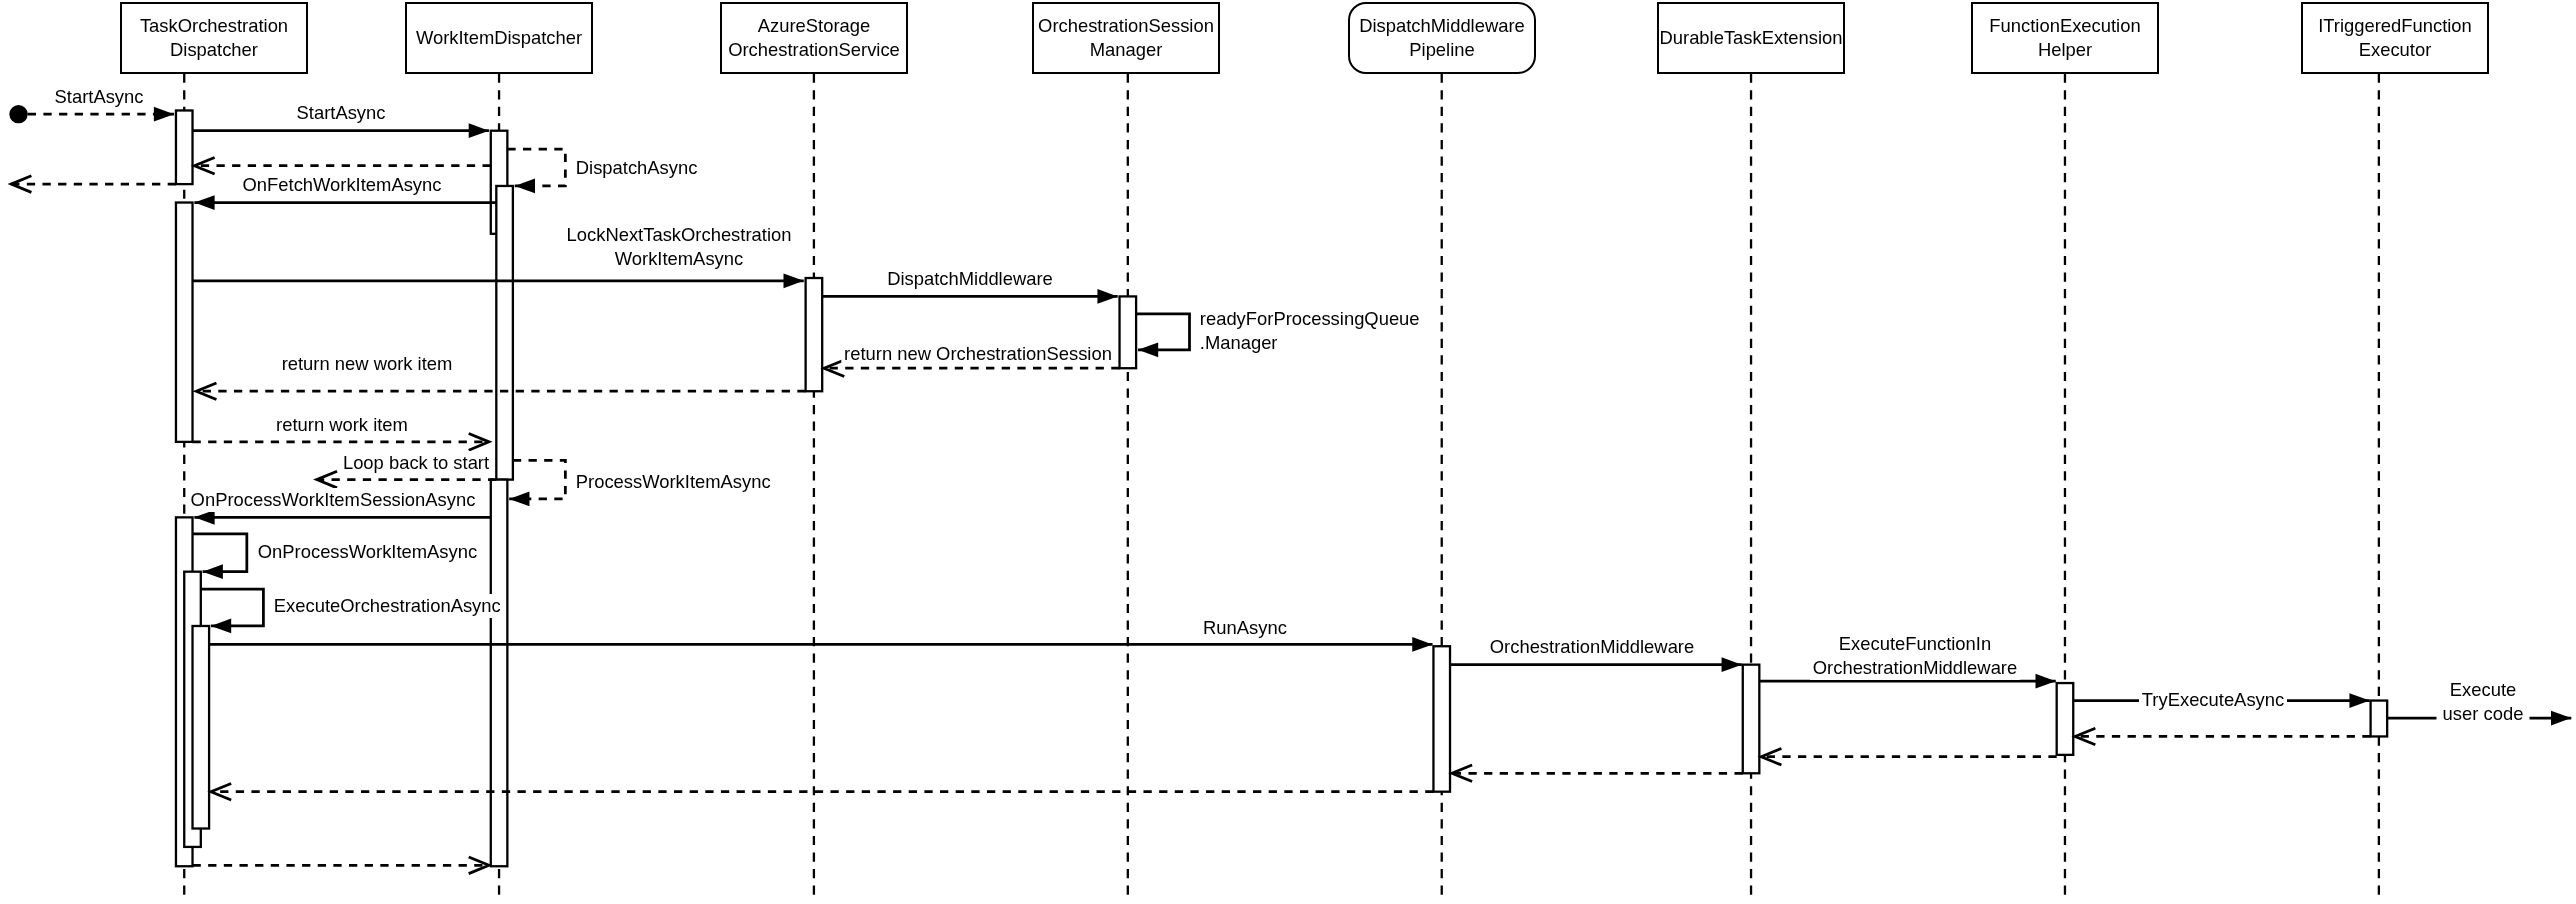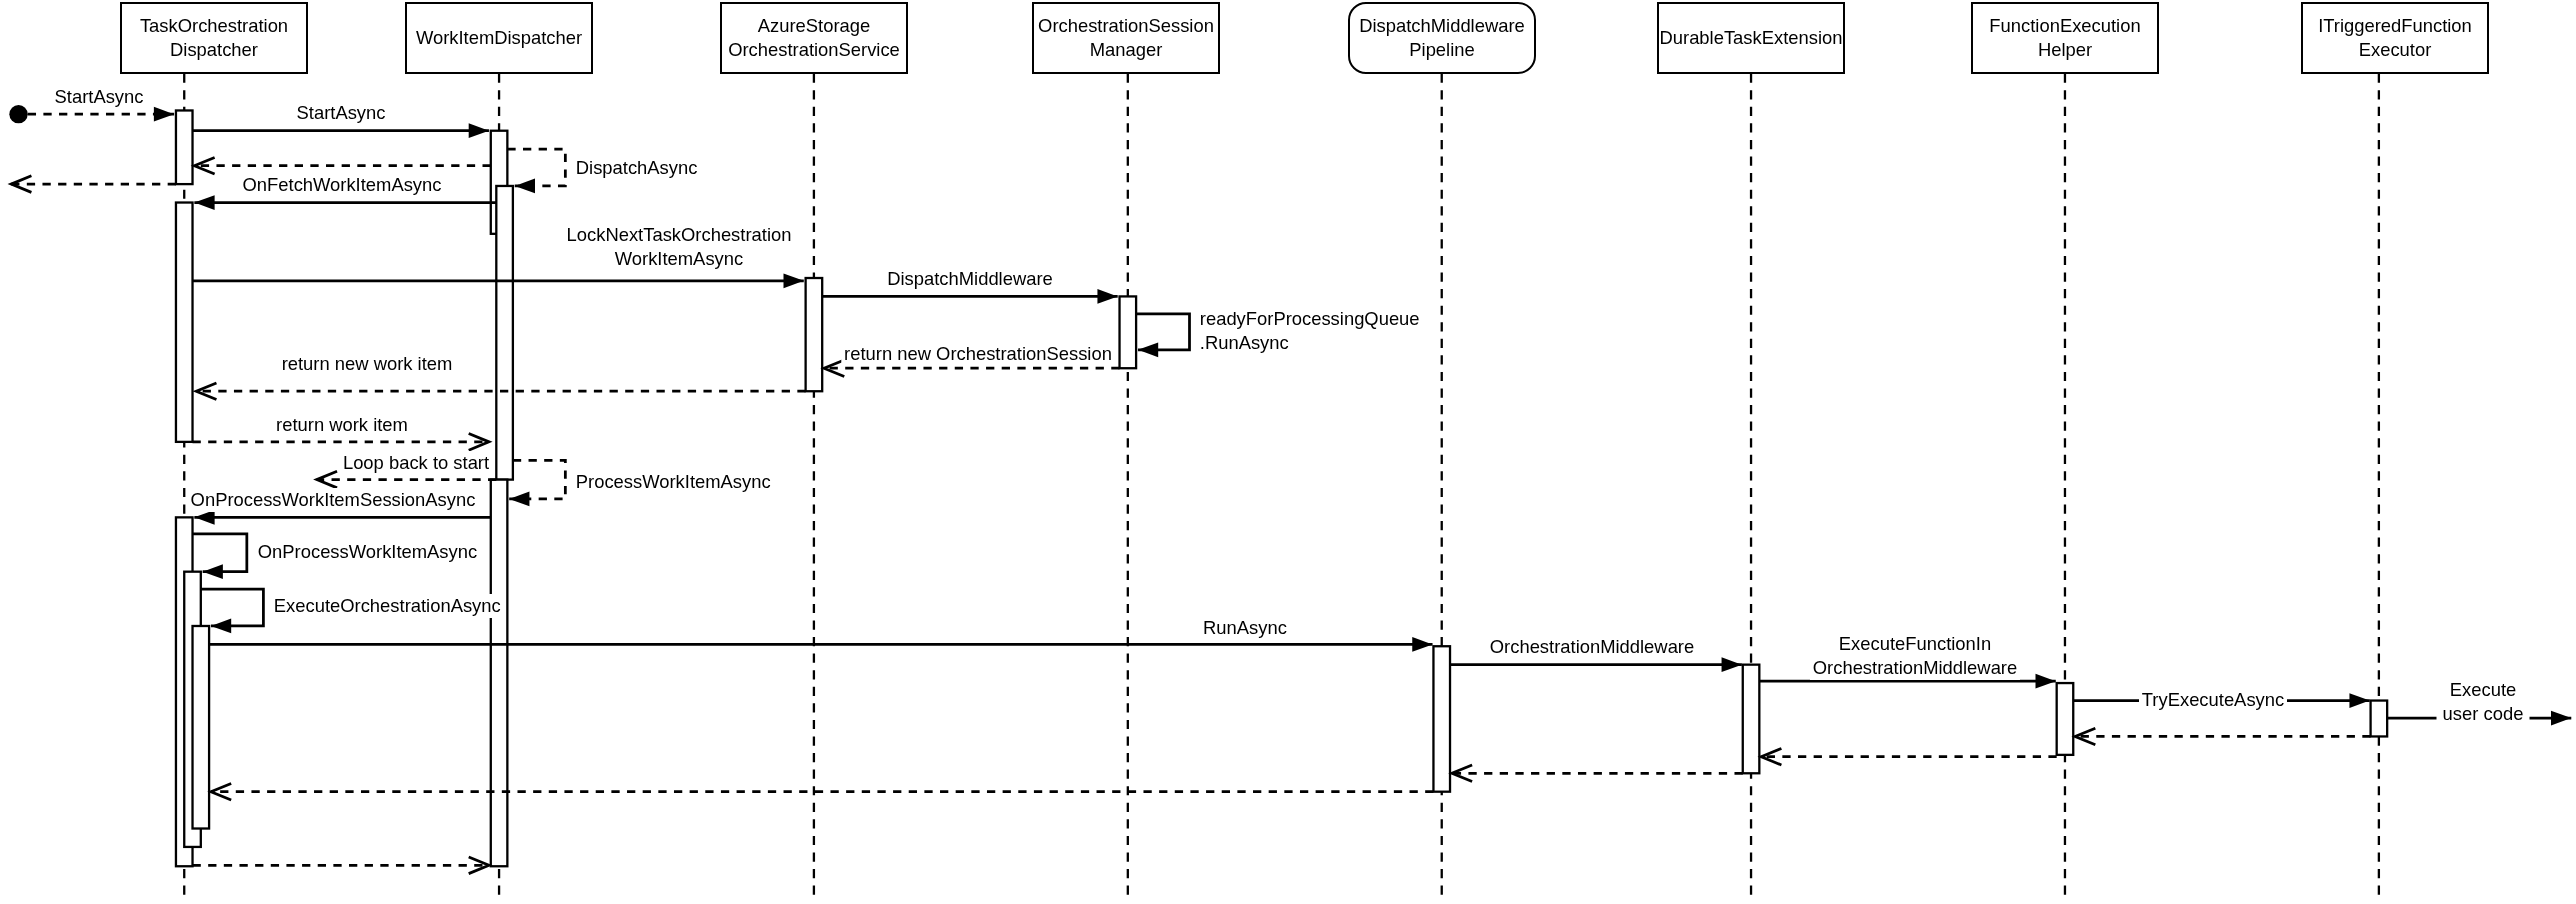--- a/index.html
+++ b/index.html
@@ -140,21 +140,21 @@
     </svg>
   <div id="label-layer">
       <div class="mlabel center" style="left: 99px; top: 97px;">StartAsync</div>
       <div class="mlabel center" style="left: 341px; top: 113px;">StartAsync</div>
       <div class="mlabel left" style="left: 573px; top: 168px;">DispatchAsync</div>
       <div class="mlabel center" style="left: 342px; top: 185px;">OnFetchWorkItemAsync</div>
       <div class="mlabel center" style="left: 679px; top: 247px;">LockNextTaskOrchestration
 WorkItemAsync</div>
       <div class="mlabel center" style="left: 970px; top: 279px;">DispatchMiddleware</div>
       <div class="mlabel left" style="left: 1197px; top: 331px;">readyForProcessingQueue
-.RunAsync</div>
+.Manager</div>
       <div class="mlabel center" style="left: 978px; top: 354px;">return new OrchestrationSession</div>
       <div class="mlabel center" style="left: 350px; top: 364px; margin-left: 17px;">return new work item</div>
       <div class="mlabel center" style="left: 342px; top: 425px;">return work item</div>
       <div class="mlabel center" style="left: 416px; top: 463px;">Loop back to start</div>
       <div class="mlabel left" style="left: 573px; top: 482px;">ProcessWorkItemAsync</div>
       <div class="mlabel center" style="left: 333px; top: 500px;">OnProcessWorkItemSessionAsync</div>
       <div class="mlabel left" style="left: 255px; top: 552px;">OnProcessWorkItemAsync</div>
       <div class="mlabel left" style="left: 271px; top: 606px;">ExecuteOrchestrationAsync</div>
       <div class="mlabel center" style="left: 1245px; top: 628px;">RunAsync</div>
       <div class="mlabel center" style="left: 1592px; top: 647px;">OrchestrationMiddleware</div>

